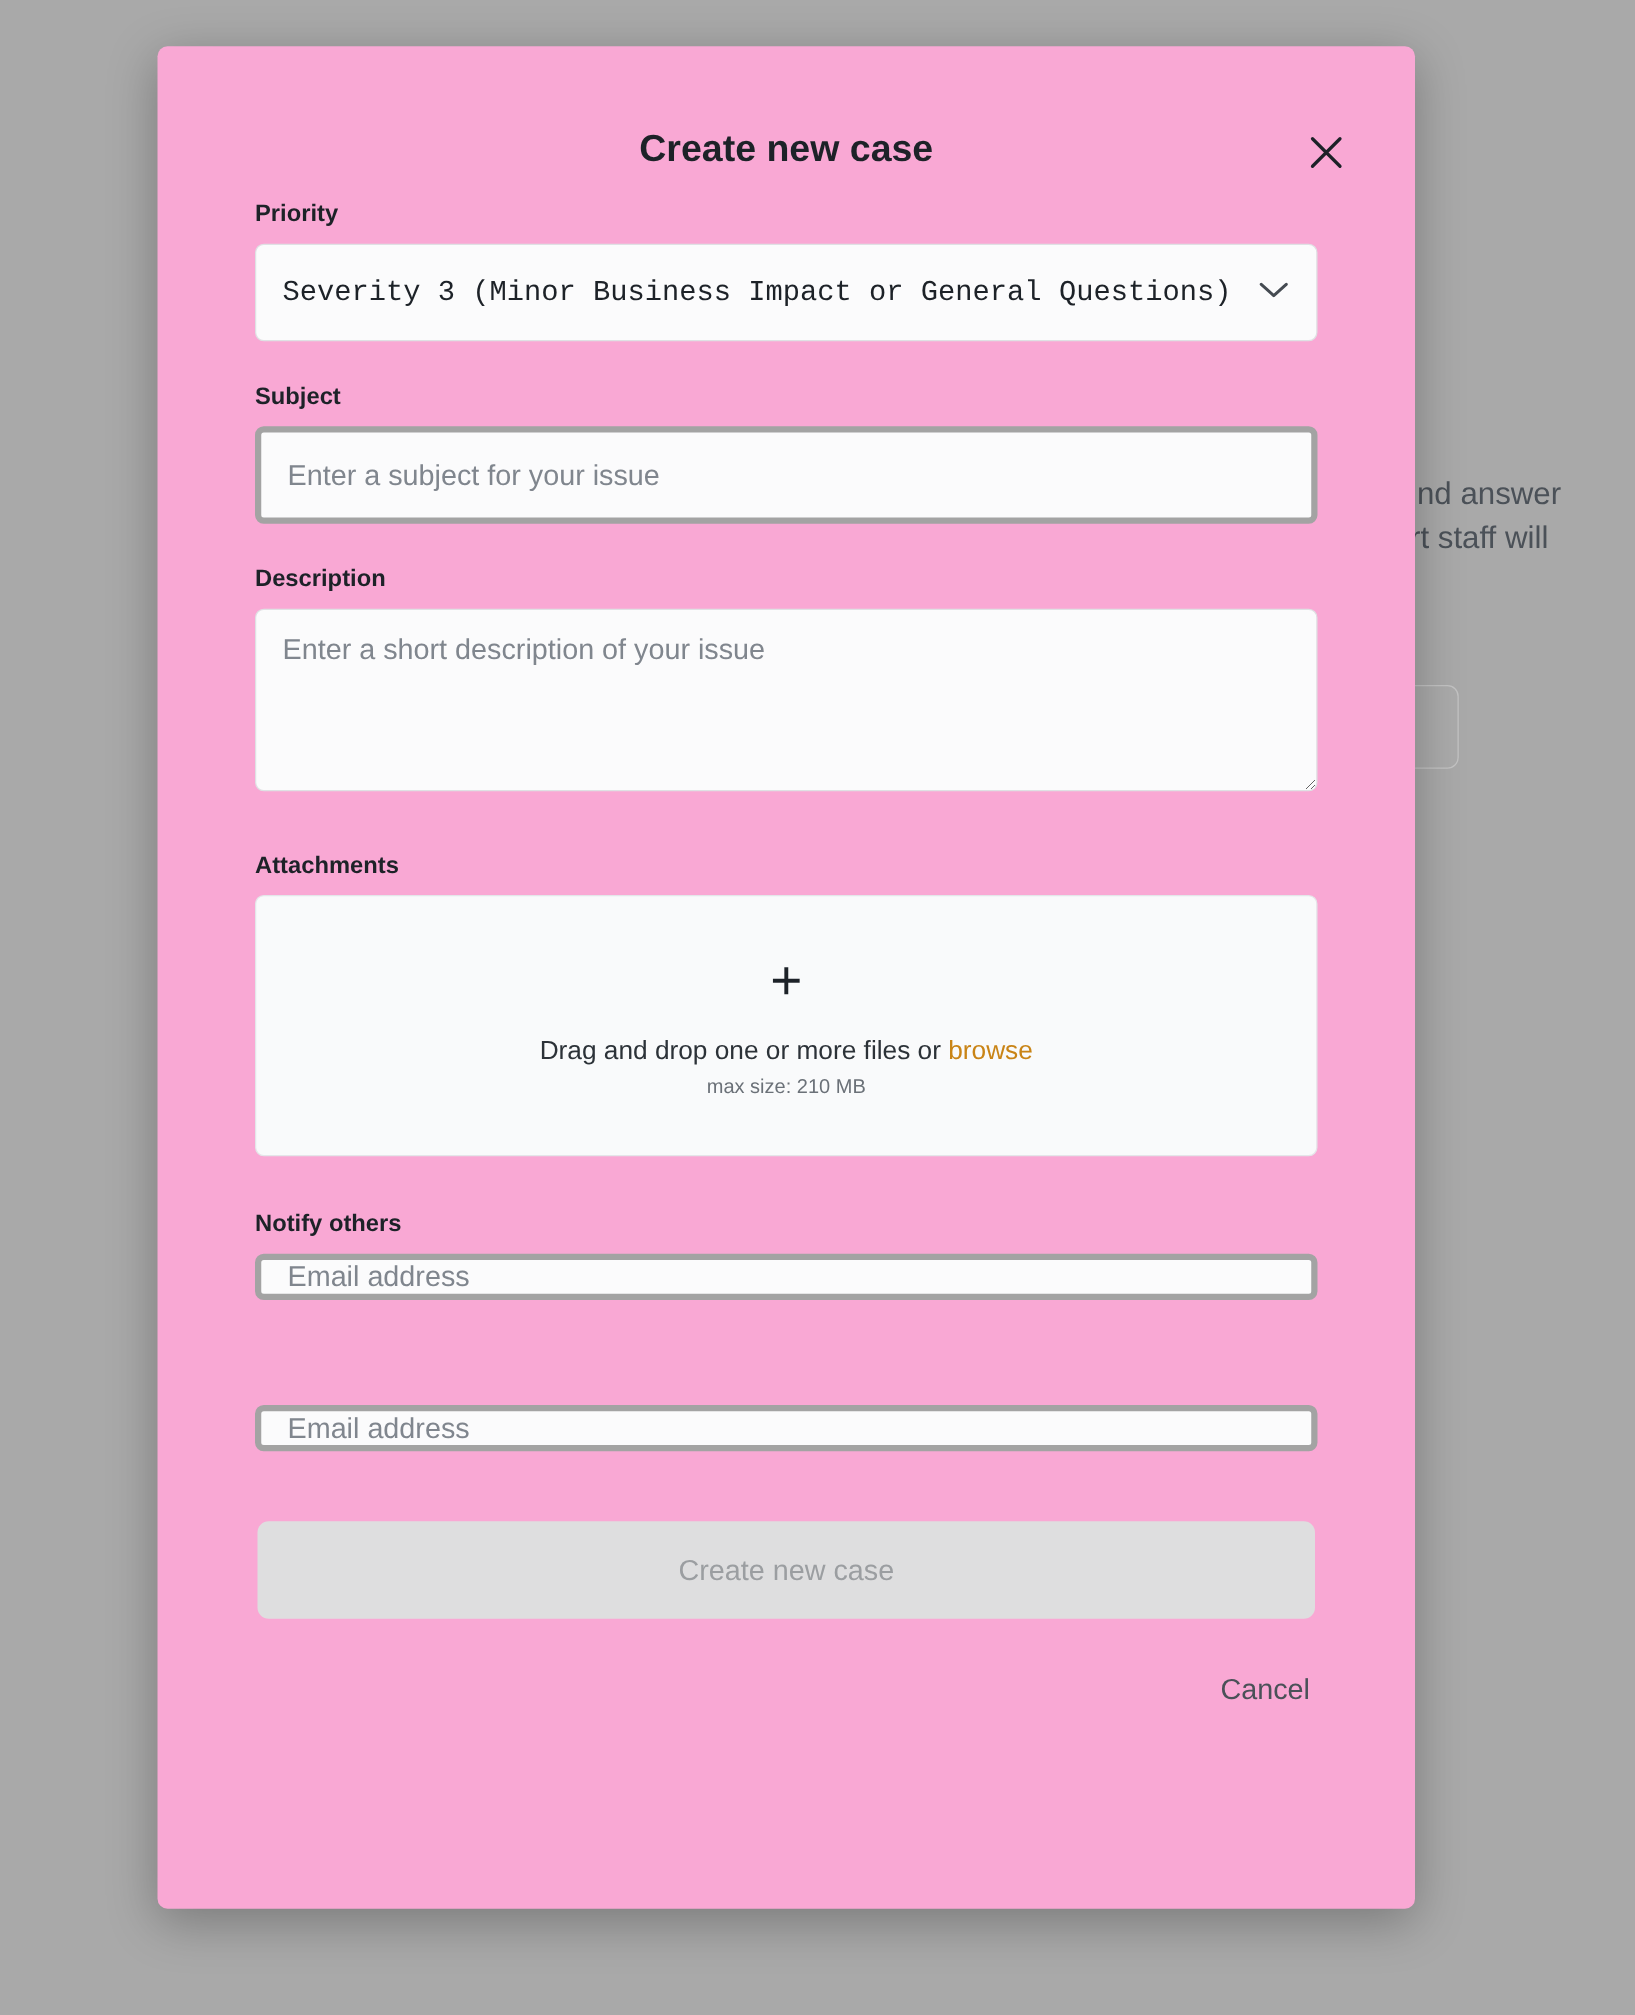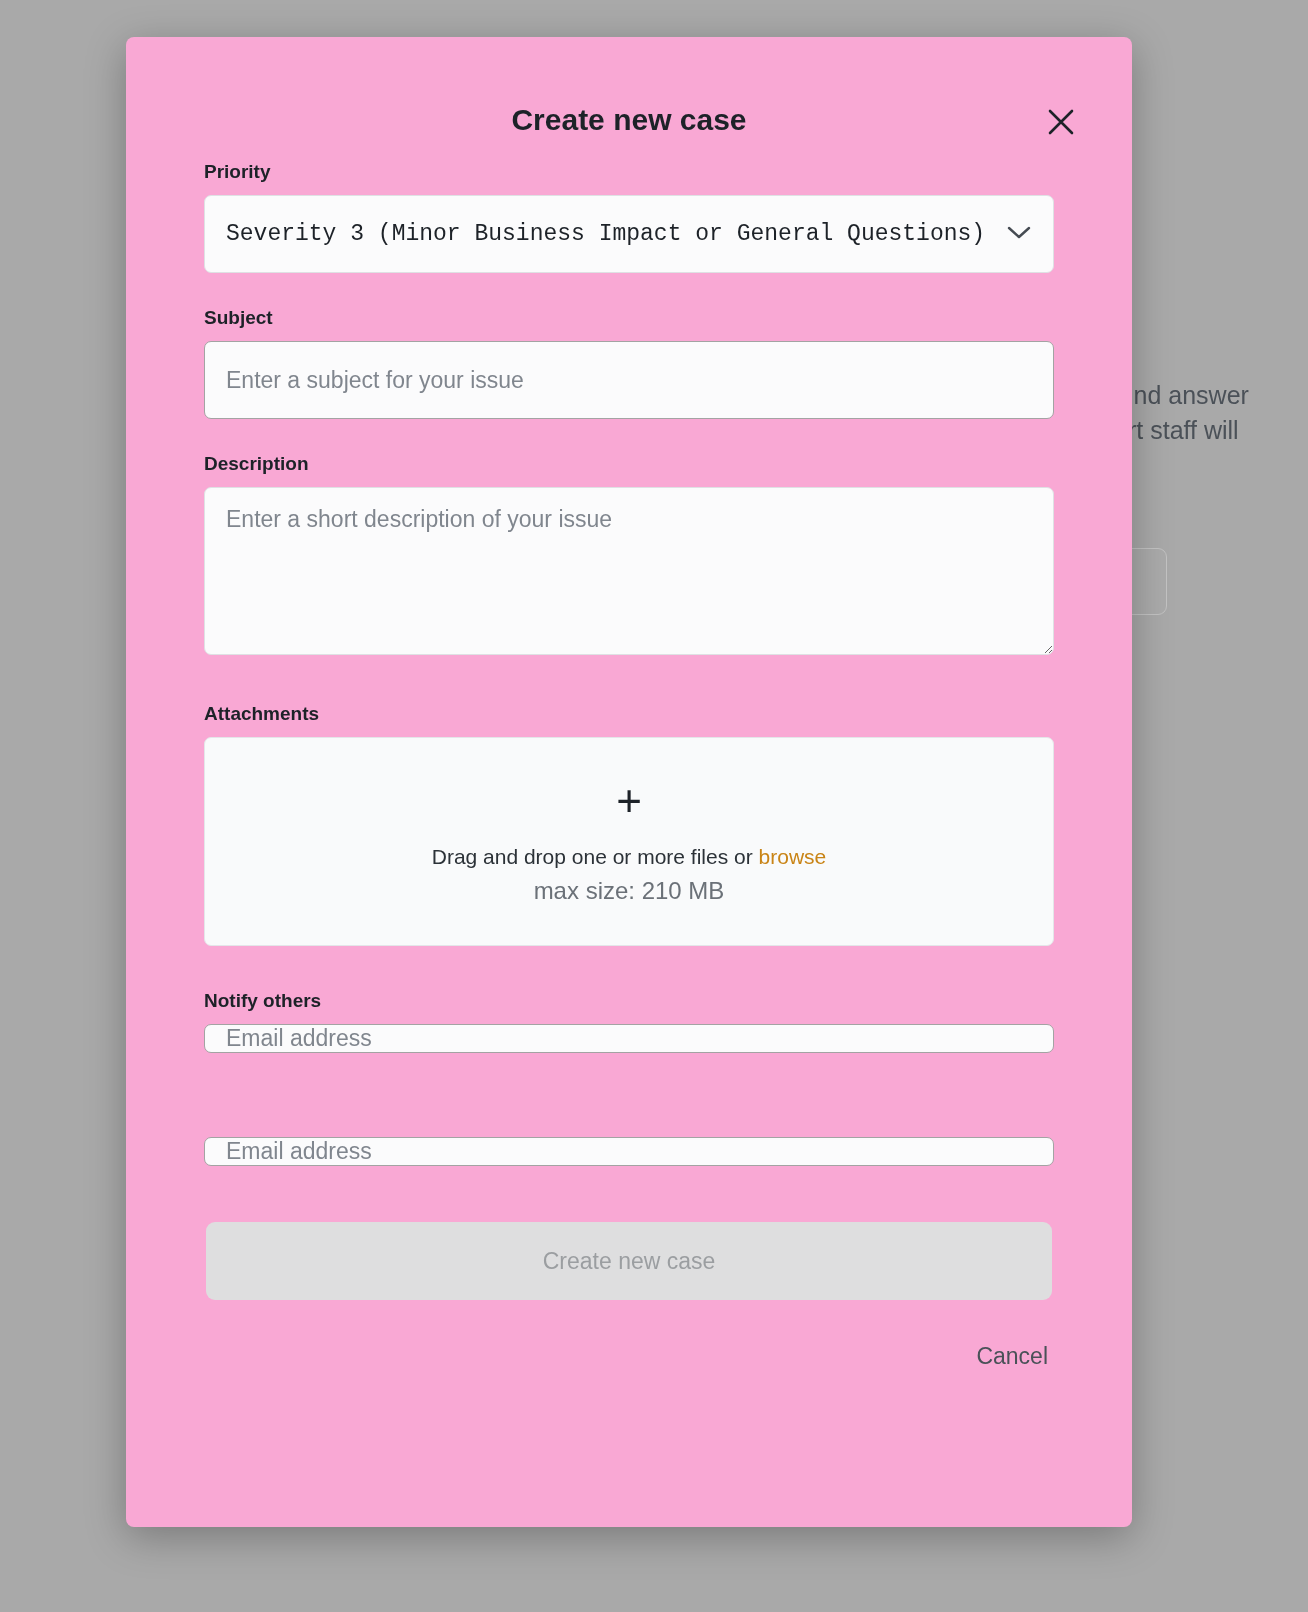--- a/index.html
+++ b/index.html
@@ -122,35 +122,35 @@
     top: 50%;
     transform: translateY(-50%);
     pointer-events: none;
     color: #454b52;
   }
 
   .text-input {
     width: 100%;
     box-sizing: border-box;
     height: 78px;
-    border: 1px solid #a3a3a3;
+    border: 5px solid #a3a3a3;
     border-radius: 7px;
     background: #fbfbfc;
     font-size: 23px;
     color: #1d2228;
     padding: 0 21px;
     font-family: "Liberation Sans", sans-serif;
     outline: none;
   }
   .text-input::placeholder { color: #80868e; }
 
   .textarea {
     width: 100%;
     box-sizing: border-box;
-    height: 168px;
+    height: 146px;
     border: 1px solid #dfe1e4;
     border-radius: 7px;
     background: #fbfbfc;
     font-size: 23px;
     color: #1d2228;
     padding: 18px 21px;
     font-family: "Liberation Sans", sans-serif;
     outline: none;
     resize: vertical;
   }
@@ -176,21 +176,21 @@
   }
   .dz-main {
     font-size: 21px;
     color: #2c3238;
   }
   .dz-browse {
     color: #c98416;
     cursor: pointer;
   }
   .dz-sub {
-    font-size: 24px;
+    font-size: 16px;
     color: #6b7178;
     margin-top: 8px;
   }
 
   .notify-row {
     display: flex;
     gap: 84px;
     flex-direction: column;
   }
   .notify-row .text-input {

